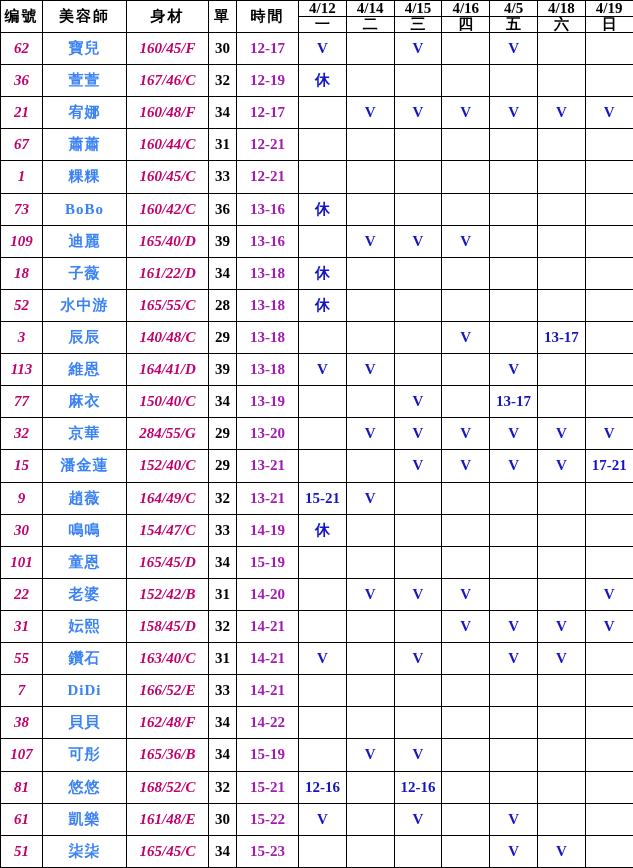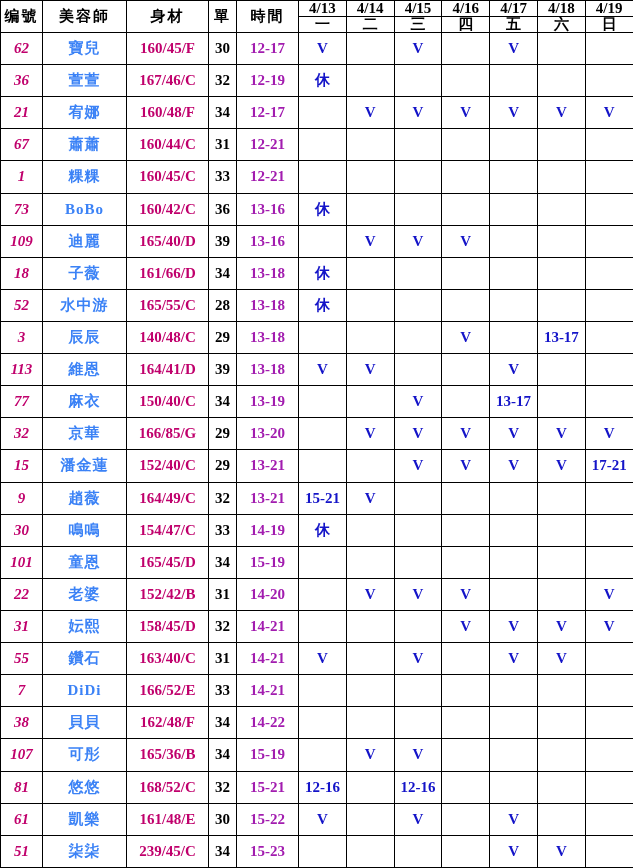--- a/index.html
+++ b/index.html
@@ -64,20 +64,21 @@
   .cell-name {
     font-weight: bold;
     color: #3b82f6;
     font-size: 17px;
     letter-spacing: 1px;
   }
   .cell-body {
     font-weight: bold;
     color: #C0006C;
     font-size: 14px;
+    font-style: italic;
   }
   .cell-unit {
     font-weight: bold;
     color: #000000;
     font-size: 14px;
   }
   .cell-time {
     font-weight: bold;
     color: #a21caf;
     font-size: 14px;
@@ -115,25 +116,25 @@
       <col class="c-day">
       <col class="c-day">
   </colgroup>
   <thead>
     <tr class="spanrow">
       <th class="hdr-label" rowspan="2">编號</th>
       <th class="hdr-label" rowspan="2">美容師</th>
       <th class="hdr-label" rowspan="2">身材</th>
       <th class="hdr-label" rowspan="2">單</th>
       <th class="hdr-label" rowspan="2">時間</th>
-      <th class="hdr-date">4/13</th>
+      <th class="hdr-date">4/12</th>
       <th class="hdr-date">4/14</th>
       <th class="hdr-date">4/15</th>
       <th class="hdr-date">4/16</th>
-      <th class="hdr-date">4/17</th>
+      <th class="hdr-date">4/5</th>
       <th class="hdr-date">4/18</th>
       <th class="hdr-date">4/19</th>
     </tr>
     <tr class="spanrow">
       <th class="hdr-wd">一</th>
       <th class="hdr-wd">二</th>
       <th class="hdr-wd">三</th>
       <th class="hdr-wd">四</th>
       <th class="hdr-wd">五</th>
       <th class="hdr-wd">六</th>
@@ -235,21 +236,21 @@
         <td class="cell-day">V</td>
         <td class="cell-day">V</td>
         <td class="cell-day">V</td>
         <td class="cell-day"></td>
         <td class="cell-day"></td>
         <td class="cell-day"></td>
       </tr>
       <tr>
         <td class="cell-id">18</td>
         <td class="cell-name">子薇</td>
-        <td class="cell-body">161/66/D</td>
+        <td class="cell-body">161/22/D</td>
         <td class="cell-unit">34</td>
         <td class="cell-time">13-18</td>
         <td class="cell-day rest">休</td>
         <td class="cell-day"></td>
         <td class="cell-day"></td>
         <td class="cell-day"></td>
         <td class="cell-day"></td>
         <td class="cell-day"></td>
         <td class="cell-day"></td>
       </tr>
@@ -305,21 +306,21 @@
         <td class="cell-day"></td>
         <td class="cell-day">V</td>
         <td class="cell-day"></td>
         <td class="cell-day txt">13-17</td>
         <td class="cell-day"></td>
         <td class="cell-day"></td>
       </tr>
       <tr>
         <td class="cell-id">32</td>
         <td class="cell-name">京華</td>
-        <td class="cell-body">166/85/G</td>
+        <td class="cell-body">284/55/G</td>
         <td class="cell-unit">29</td>
         <td class="cell-time">13-20</td>
         <td class="cell-day"></td>
         <td class="cell-day">V</td>
         <td class="cell-day">V</td>
         <td class="cell-day">V</td>
         <td class="cell-day">V</td>
         <td class="cell-day">V</td>
         <td class="cell-day">V</td>
       </tr>
@@ -487,21 +488,21 @@
         <td class="cell-day"></td>
         <td class="cell-day">V</td>
         <td class="cell-day"></td>
         <td class="cell-day">V</td>
         <td class="cell-day"></td>
         <td class="cell-day"></td>
       </tr>
       <tr>
         <td class="cell-id">51</td>
         <td class="cell-name">柒柒</td>
-        <td class="cell-body">239/45/C</td>
+        <td class="cell-body">165/45/C</td>
         <td class="cell-unit">34</td>
         <td class="cell-time">15-23</td>
         <td class="cell-day"></td>
         <td class="cell-day"></td>
         <td class="cell-day"></td>
         <td class="cell-day"></td>
         <td class="cell-day">V</td>
         <td class="cell-day">V</td>
         <td class="cell-day"></td>
       </tr>

